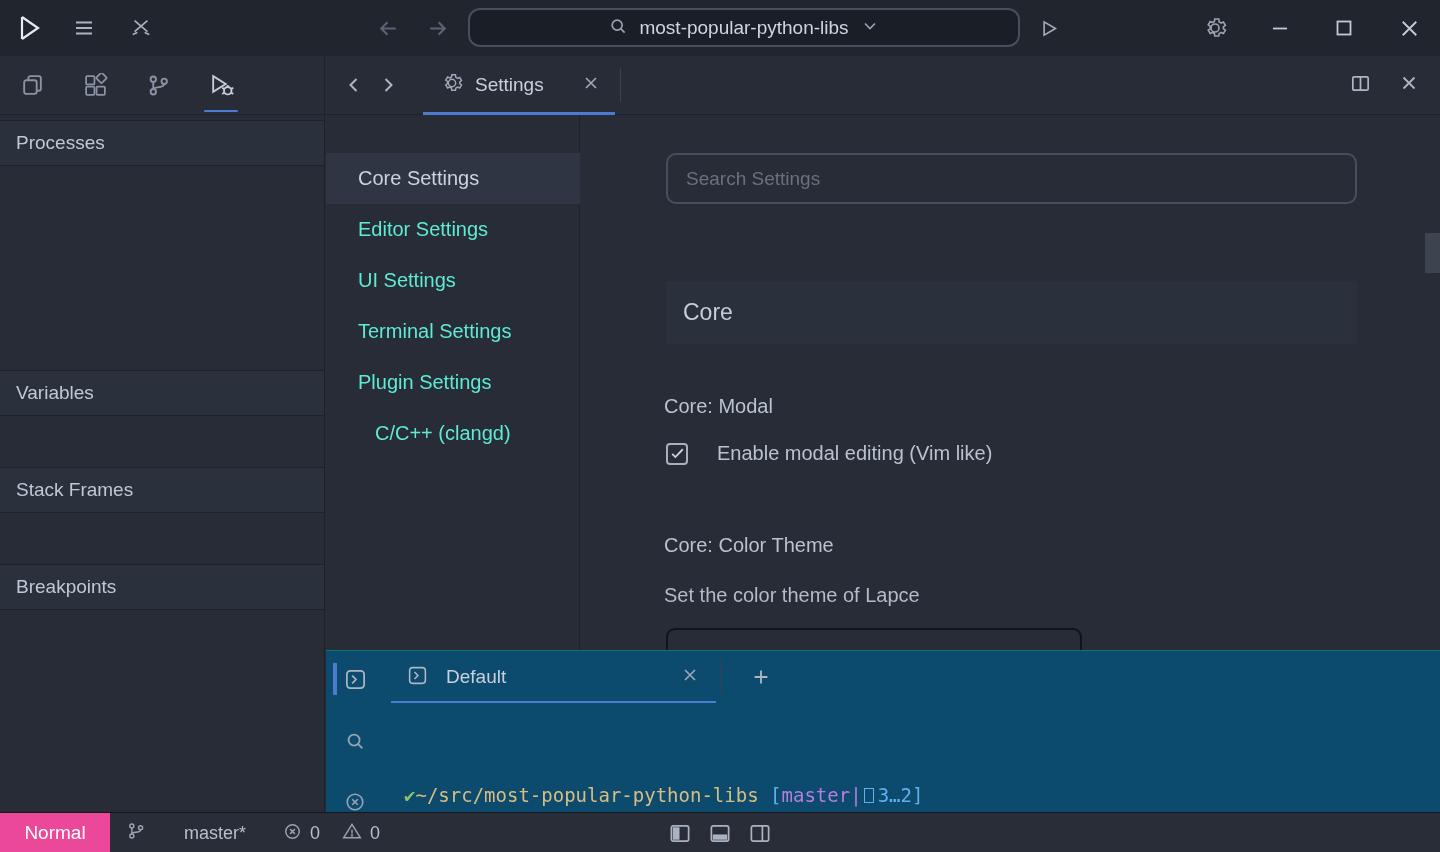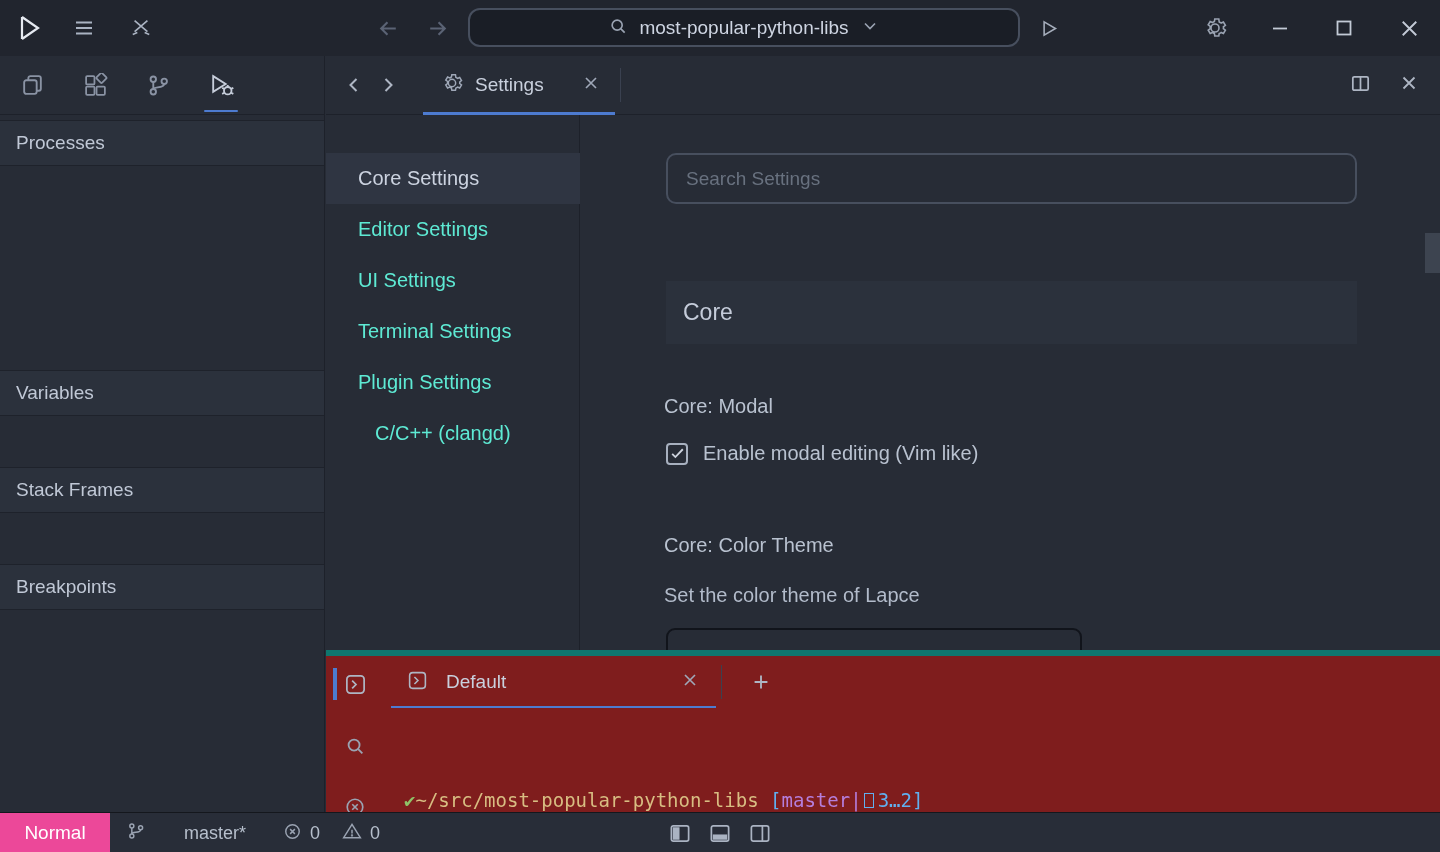--- a/index.html
+++ b/index.html
@@ -97,38 +97,38 @@
     padding:0 18px; outline:none;
   }
   .search-settings::placeholder { color:#68717f; }
   .core-header {
     position:absolute; left:85px; top:166px; width:691px; height:63px;
     background:#2b313c; display:flex; align-items:center; padding-left:17px;
     font-size:23px; color:#c5ccda;
   }
   .setting-title { position:absolute; left:83px; font-size:20px; color:#b9c2d0; }
   .title-modal { top:280px; }
-  .checkbox-row { position:absolute; left:85px; top:327px; display:flex; align-items:center; gap:15px; cursor:pointer; }
+  .checkbox-row { position:absolute; left:85px; top:327px; display:flex; align-items:center; gap:29px; cursor:pointer; }
   .checkbox {
     width:22px; height:22px; border:2px solid #a7b0bf; border-radius:4px;
     display:flex; align-items:center; justify-content:center;
   }
   .checkbox-label { font-size:20px; color:#b9c2d0; }
   .title-theme { top:419px; }
   .setting-desc { position:absolute; left:83px; top:469px; font-size:20px; color:#b2bbca; }
   .theme-dropdown {
     position:absolute; left:85px; top:513px; width:416px; height:40px;
     border:2px solid #11141b; border-radius:9px; background:#272c36;
   }
   .scroll-thumb { position:absolute; right:0; top:118px; width:15px; height:40px; background:#3d4450; }
 
   
   .terminal-panel {
     position:absolute; top:650px; left:326px; width:1114px; height:162px;
-    background:#7f1d1d; border-top:6px solid #0f766e;
+    background:#0c4a6e; border-top:1px solid #0f766e;
   }
   .term-strip { position:absolute; top:0; left:0; width:55px; height:162px; }
   .term-strip-indicator { position:absolute; left:7px; top:12px; width:3.5px; height:32px; background:#4d7bd0; }
   .term-strip-icon { position:absolute; left:18px; cursor:pointer; }
   .term-tabbar { position:absolute; top:0; left:55px; height:52px; display:flex; align-items:center; }
   .term-tab {
     position:relative; width:325px; height:52px; margin-left:10px;
     display:flex; align-items:center; gap:18px; padding:0 16px; cursor:pointer;
   }
   .term-tab .tab-label { font-size:19px; color:#c9d0dd; flex:1; }

